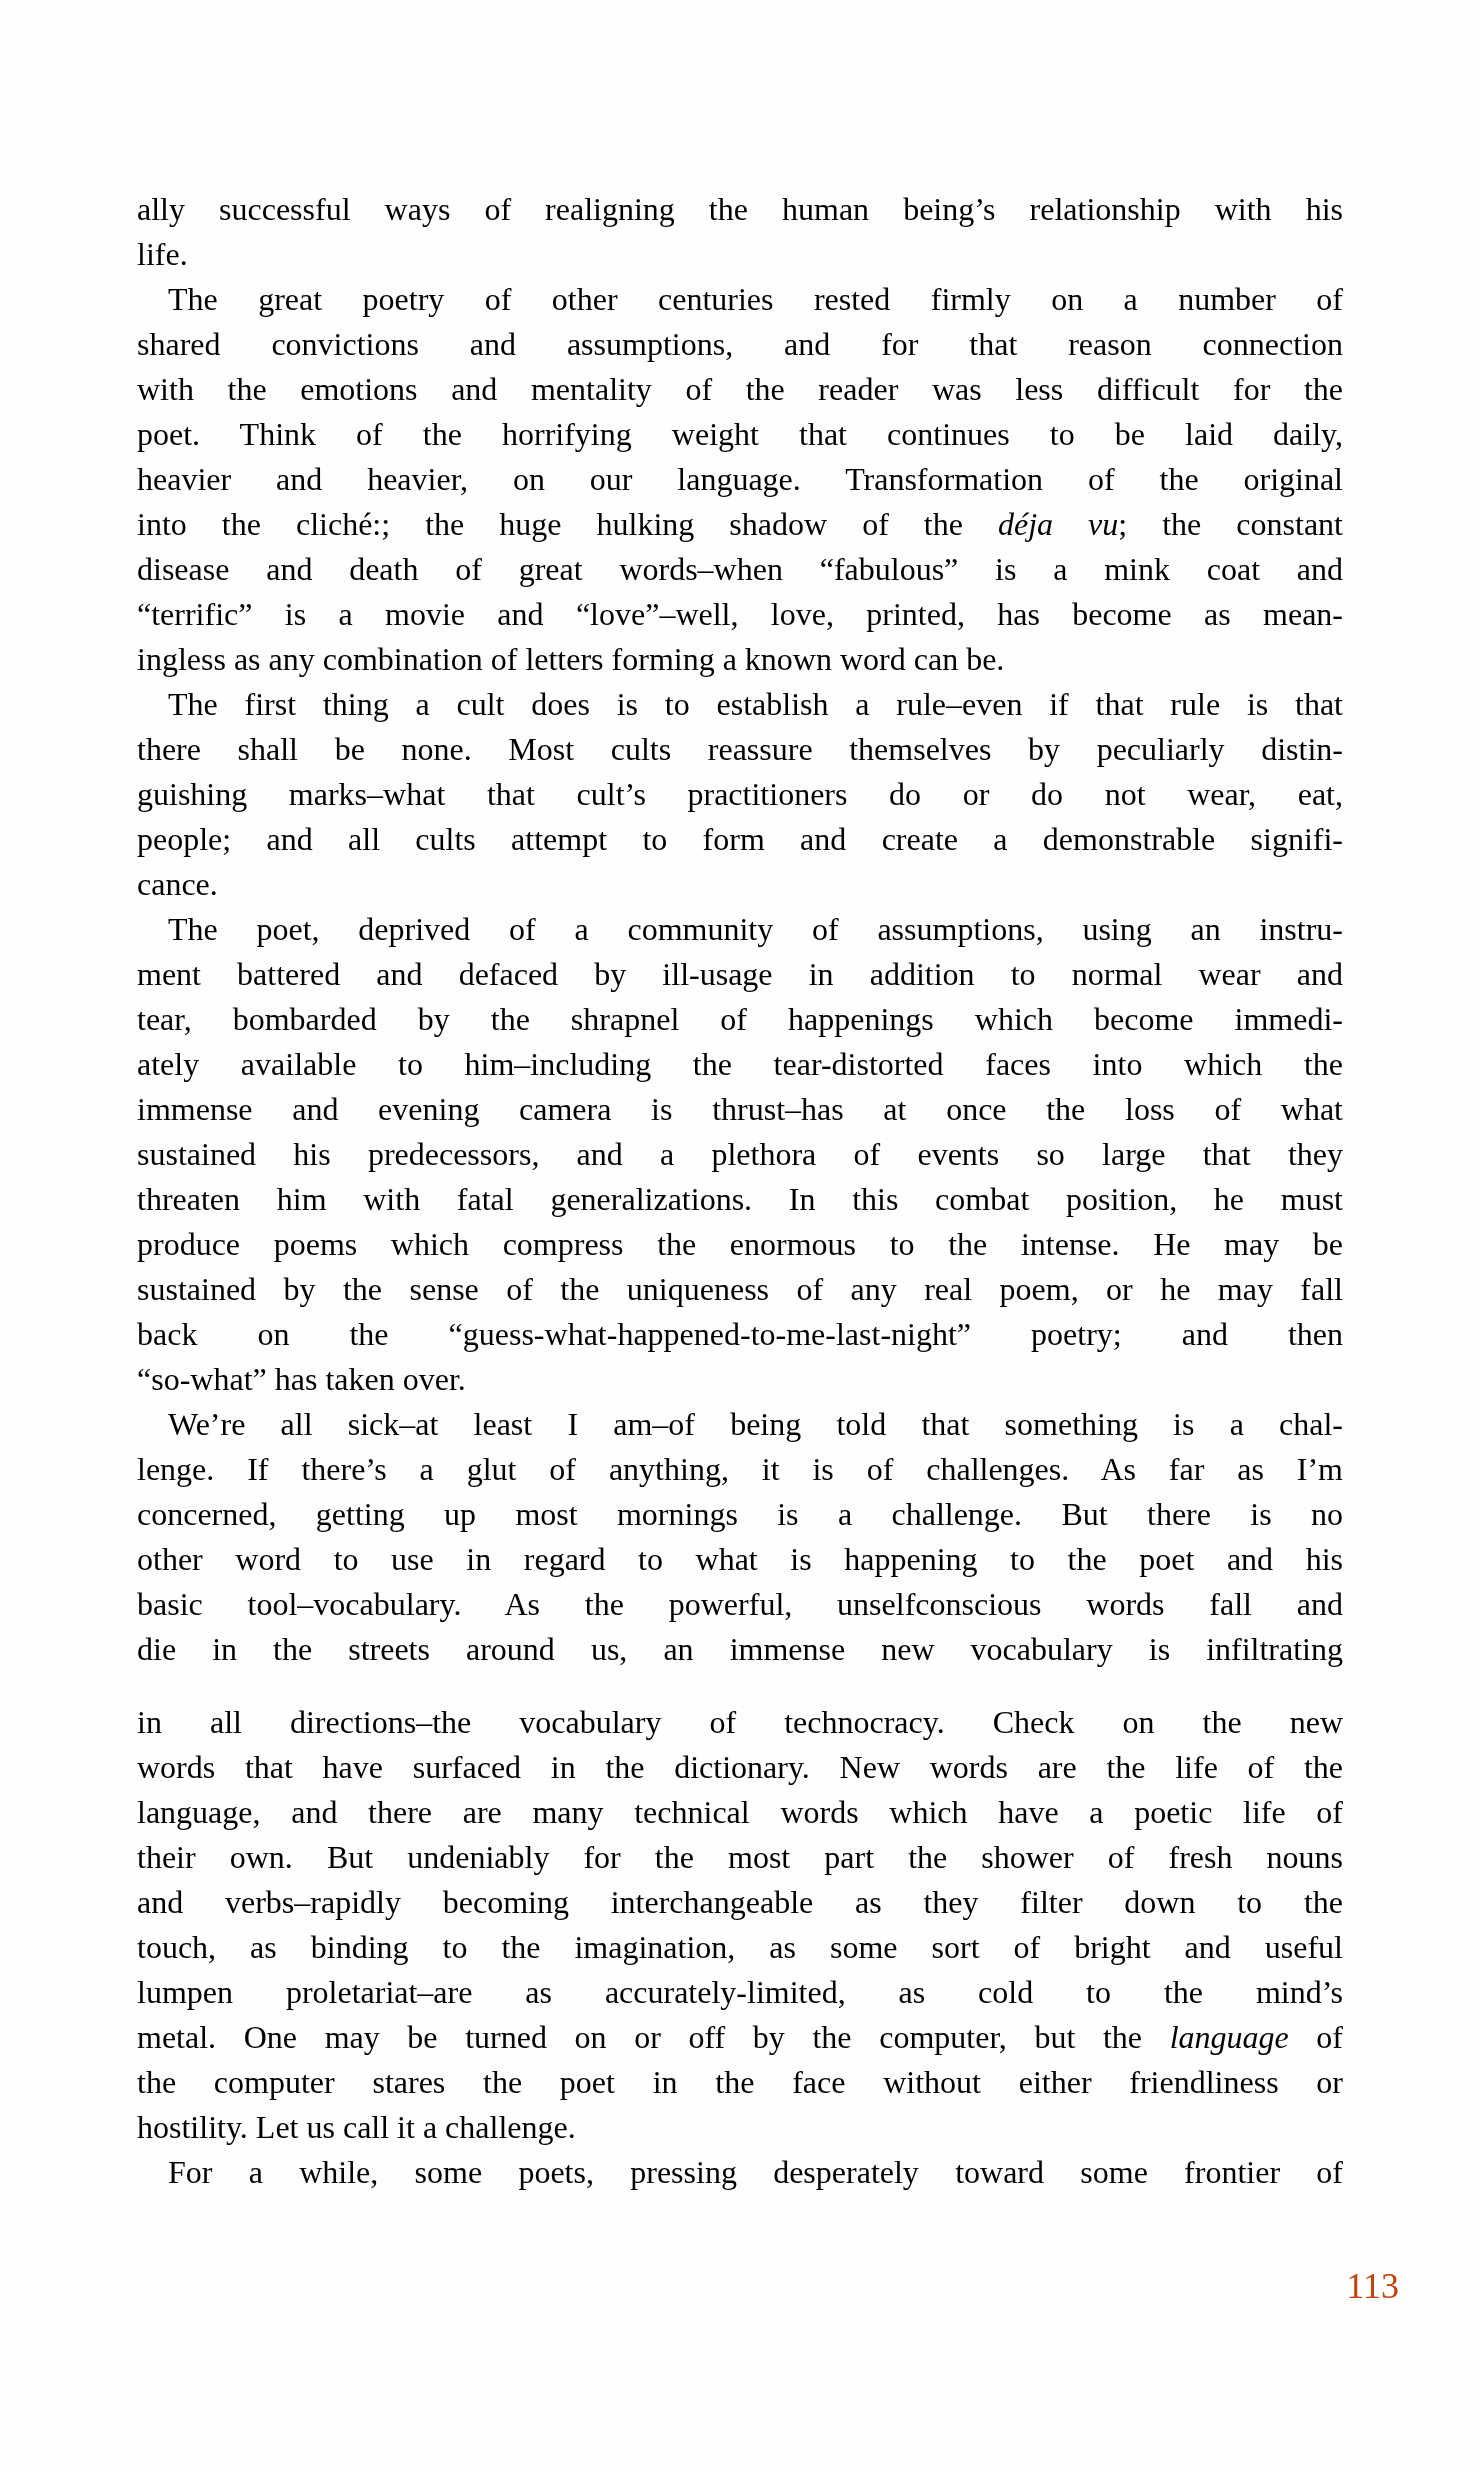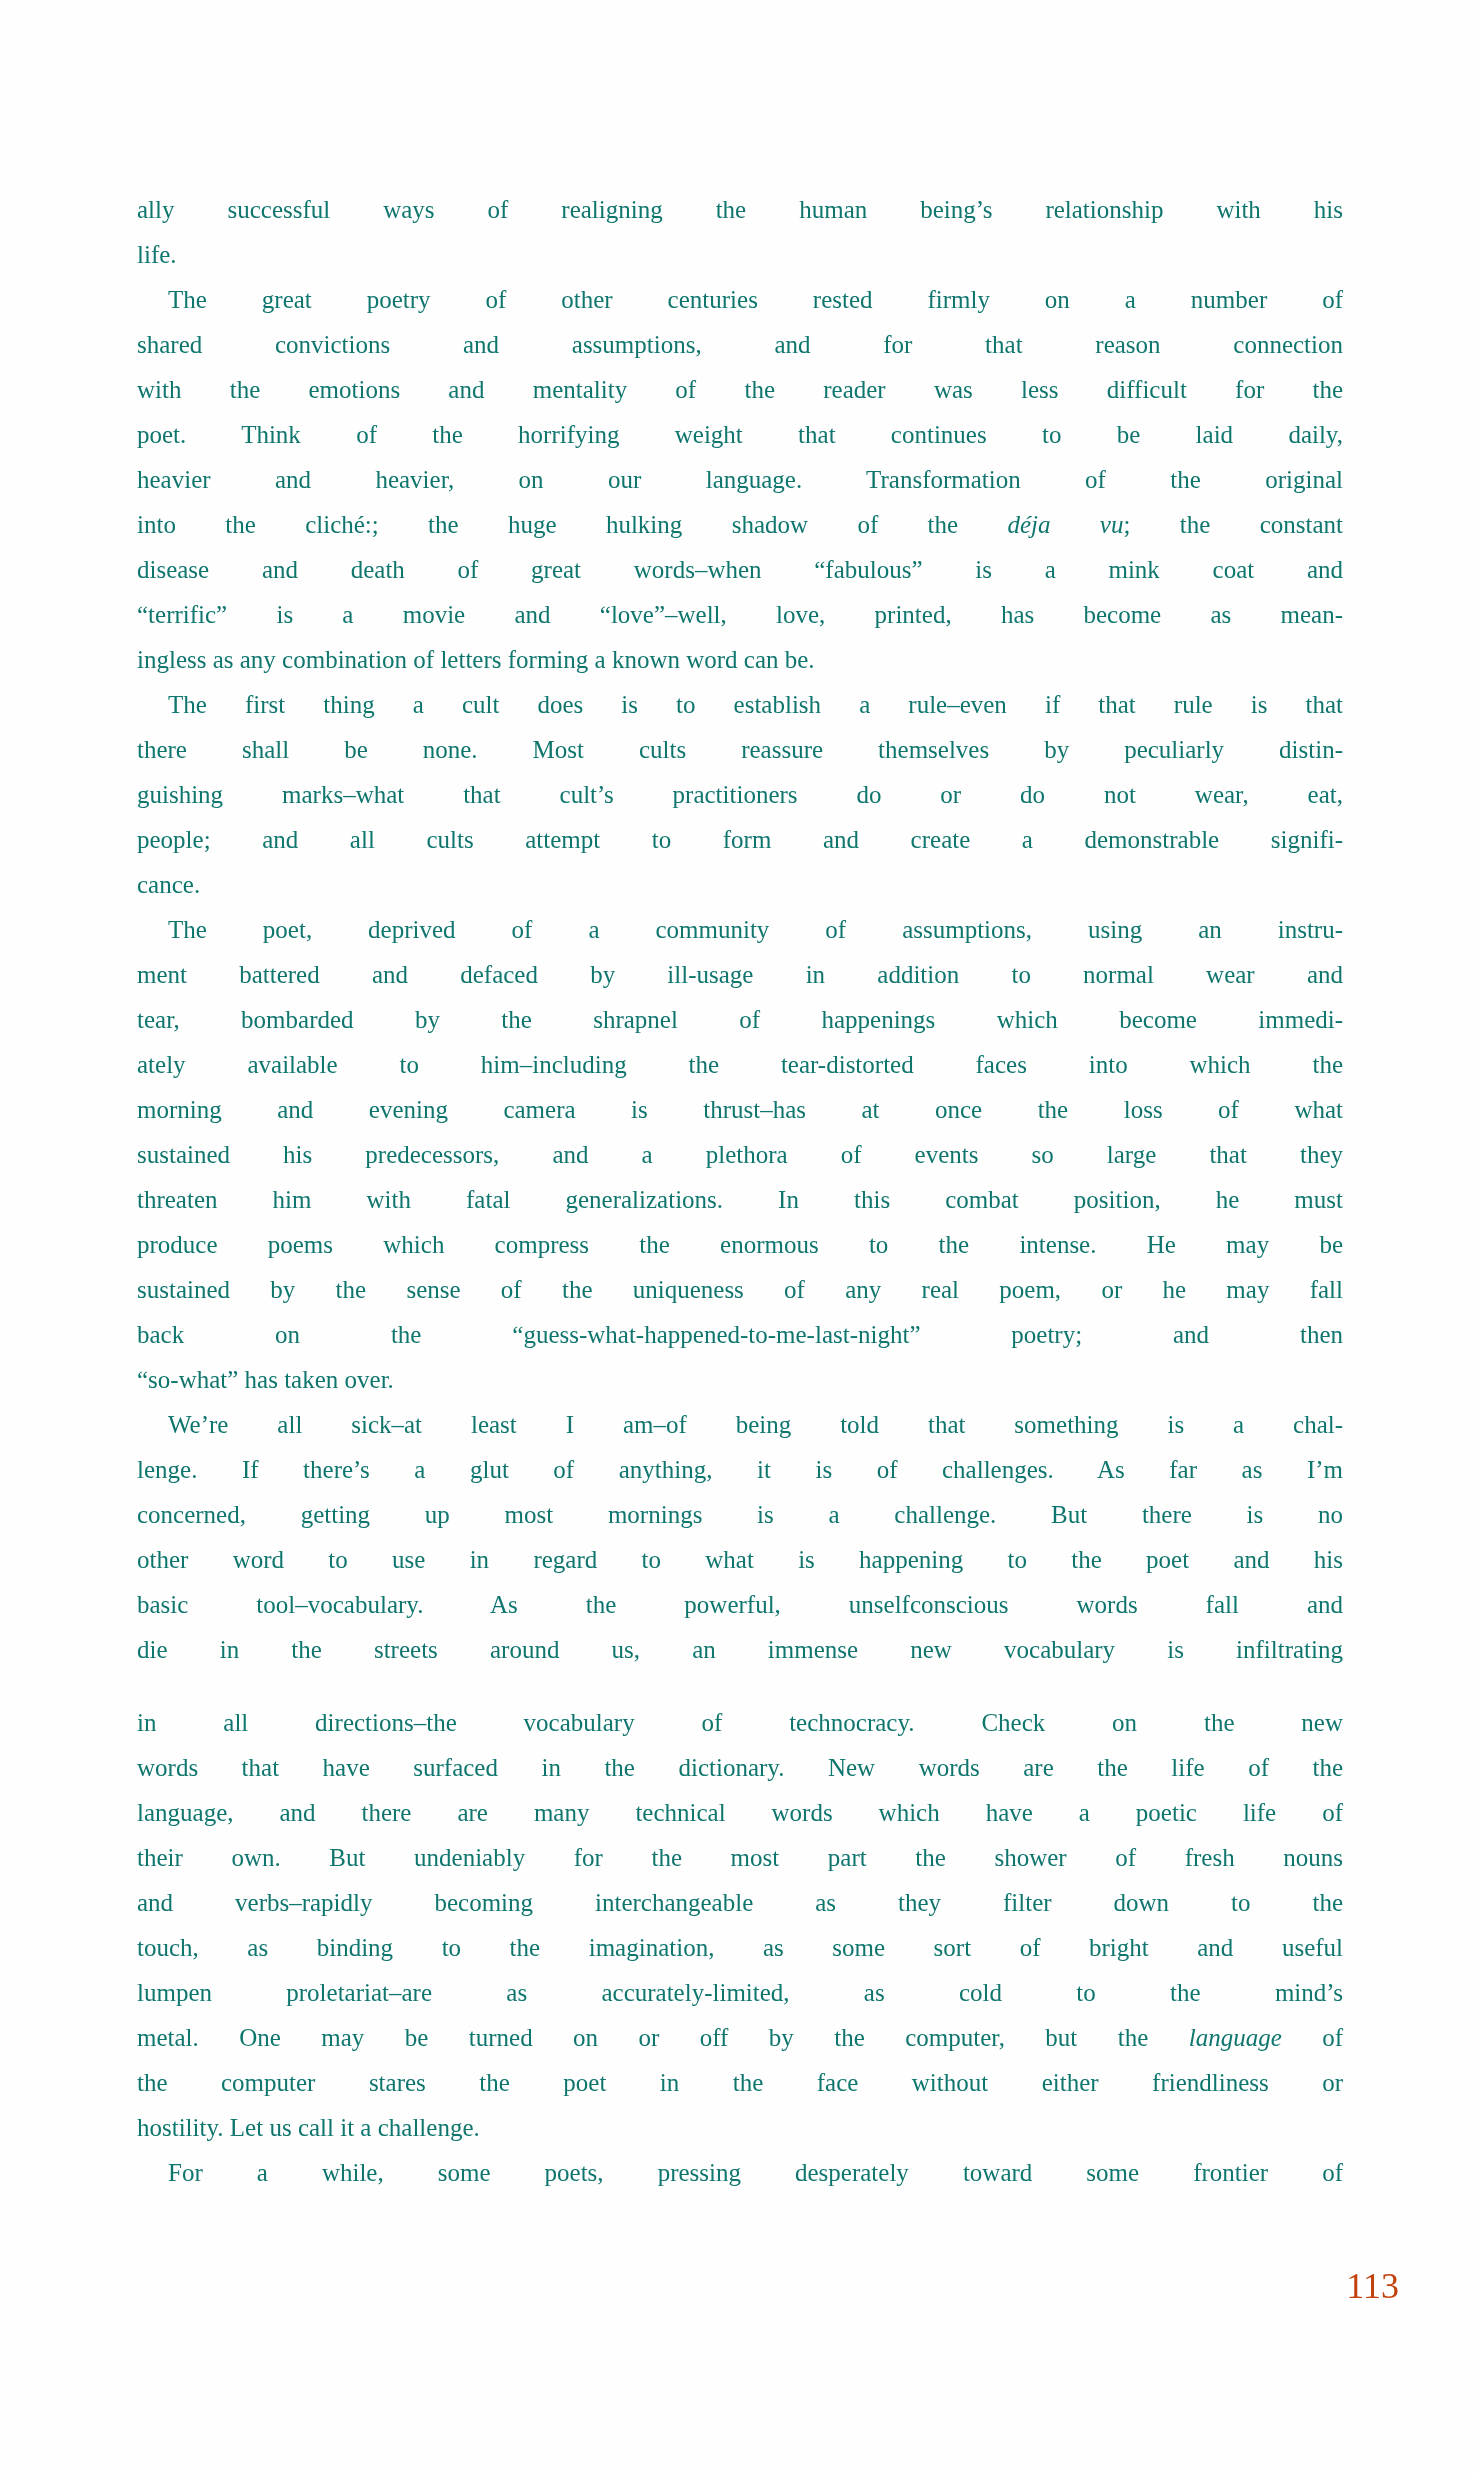--- a/index.html
+++ b/index.html
@@ -4,21 +4,21 @@
 <style>
   html, body { margin: 0; padding: 0; background: #ffffff; }
   body { width: 1480px; height: 2475px; position: relative; overflow: hidden; }
   .page {
     position: absolute; left: 0; top: 0; width: 1480px; height: 2475px;
     background: #fefefe;
   }
   .text-block {
     position: absolute; left: 137px; top: 187px; width: 1206px;
     font-family: "Liberation Serif", "DejaVu Serif", serif;
-    font-size: 25px; color: #0f766e;
+    font-size: 32px; color: #000000;
   }
   .line {
     display: block; height: 45px; line-height: 45px;
     white-space: nowrap; overflow: visible;
     text-align: justify; text-align-last: justify;
   }
   .line.last { text-align-last: left; }
   .line.indent { padding-left: 31px; }
   .line > span { display: inline; }
   .page-number {
@@ -54,21 +54,21 @@
         <span class="line" style="white-space: nowrap;">there shall be none. Most cults reassure themselves by peculiarly distin-</span>
         <span class="line" style="white-space: nowrap;">guishing marks–what that cult’s practitioners do or do not wear, eat,</span>
         <span class="line" style="white-space: nowrap;">people; and all cults attempt to form and create a demonstrable signifi-</span>
         <span class="line last" style="white-space: nowrap;">cance.</span>
       </div>
       <div>
         <span class="line indent" style="white-space: nowrap;">The poet, deprived of a community of assumptions, using an instru-</span>
         <span class="line" style="white-space: nowrap;">ment battered and defaced by ill-usage in addition to normal wear and</span>
         <span class="line" style="white-space: nowrap;">tear, bombarded by the shrapnel of happenings which become immedi-</span>
         <span class="line" style="white-space: nowrap;">ately available to him–including the tear-distorted faces into which the</span>
-        <span class="line" style="white-space: nowrap;">morning and evening camera is thrust–has at once the loss of what</span>
+        <span class="line" style="white-space: nowrap;">immense and evening camera is thrust–has at once the loss of what</span>
         <span class="line" style="white-space: nowrap;">sustained his predecessors, and a plethora of events so large that they</span>
         <span class="line" style="white-space: nowrap;">threaten him with fatal generalizations. In this combat position, he must</span>
         <span class="line" style="white-space: nowrap;">produce poems which compress the enormous to the intense. He may be</span>
         <span class="line" style="white-space: nowrap;">sustained by the sense of the uniqueness of any real poem, or he may fall</span>
         <span class="line" style="white-space: nowrap;">back on the “guess-what-happened-to-me-last-night” poetry; and then</span>
         <span class="line last" style="white-space: nowrap;">“so-what” has taken over.</span>
       </div>
       <div>
         <span class="line indent" style="white-space: nowrap;">We’re all sick–at least I am–of being told that something is a chal-</span>
         <span class="line" style="white-space: nowrap;">lenge. If there’s a glut of anything, it is of challenges. As far as I’m</span>

